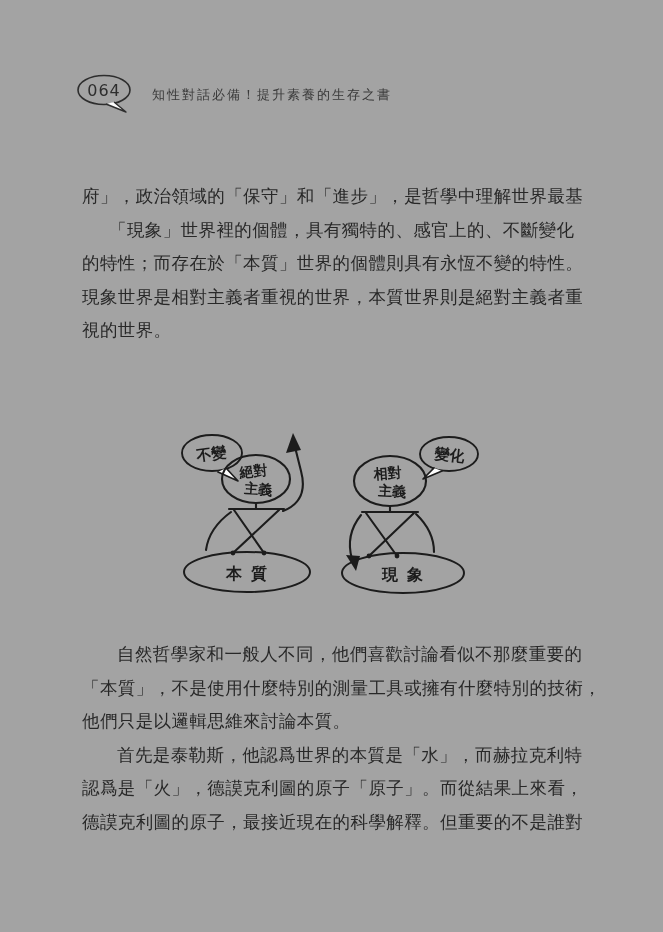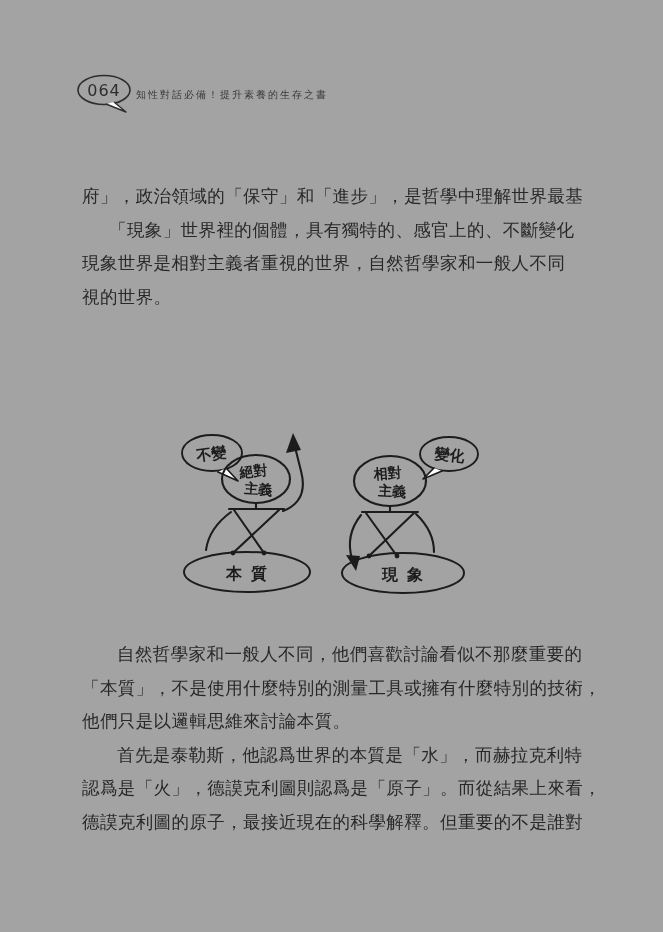--- a/index.html
+++ b/index.html
@@ -17,21 +17,22 @@
   .running-head {
     position:absolute; left:76px; top:74px;
     display:flex; align-items:center;
   }
   .pagenum-bubble { display:block; }
   .pagenum-bubble text {
     font-family:"DejaVu Sans","Liberation Sans",sans-serif;
     font-size:16px; letter-spacing:1px; fill:#2e2e2e;
   }
   .book-title {
-    font-size:10px;
+    margin-left:16px;
+    font-size:13px;
     letter-spacing:2px;
     color:#3a3a3a;
     padding-top:2px;
   }
   
   .textblock {
     position:absolute; left:82px; width:505px;
     font-size:17.5px; line-height:33.5px;
     letter-spacing:0.4px;
     color:#282828;
@@ -65,21 +66,22 @@
     </svg>
     <div class="book-title">知性對話必備！提升素養的生存之書</div>
   </div>
 
   <div class="textblock tb1">
     <div>
       <div class="line">府」，政治領域的「保守」和「進步」，是哲學中理解世界最基</div>
     </div>
     <div>
       <div class="line indent-bracket">「現象」世界裡的個體，具有獨特的、感官上的、不斷變化</div>
-      <div class="line">現象世界是相對主義者重視的世界，自然哲學家和一般人不同</div>
+      <div class="line">的特性；而存在於「本質」世界的個體則具有永恆不變的特性。</div>
+      <div class="line">現象世界是相對主義者重視的世界，本質世界則是絕對主義者重</div>
       <div class="line">視的世界。</div>
     </div>
   </div>
 
   <div class="illustration">
     <svg width="663" height="192" viewBox="0 0 663 192">
       <g fill="none" stroke="#1c1c1c" stroke-width="2.1" stroke-linecap="round">
 
         <g>
 
@@ -143,18 +145,18 @@
   </div>
 
   <div class="textblock tb2">
     <div>
       <div class="line indent">自然哲學家和一般人不同，他們喜歡討論看似不那麼重要的</div>
       <div class="line">「本質」，不是使用什麼特別的測量工具或擁有什麼特別的技術，</div>
       <div class="line">他們只是以邏輯思維來討論本質。</div>
     </div>
     <div>
       <div class="line indent">首先是泰勒斯，他認爲世界的本質是「水」，而赫拉克利特</div>
-      <div class="line">認爲是「火」，德謨克利圖則認爲是「原子」。而從結果上來看，</div>
+      <div class="line">認爲是「火」，德謨克利圖的原子「原子」。而從結果上來看，</div>
       <div class="line">德謨克利圖的原子，最接近現在的科學解釋。但重要的不是誰對</div>
     </div>
   </div>
 
 </div>
 
 </body></html>

